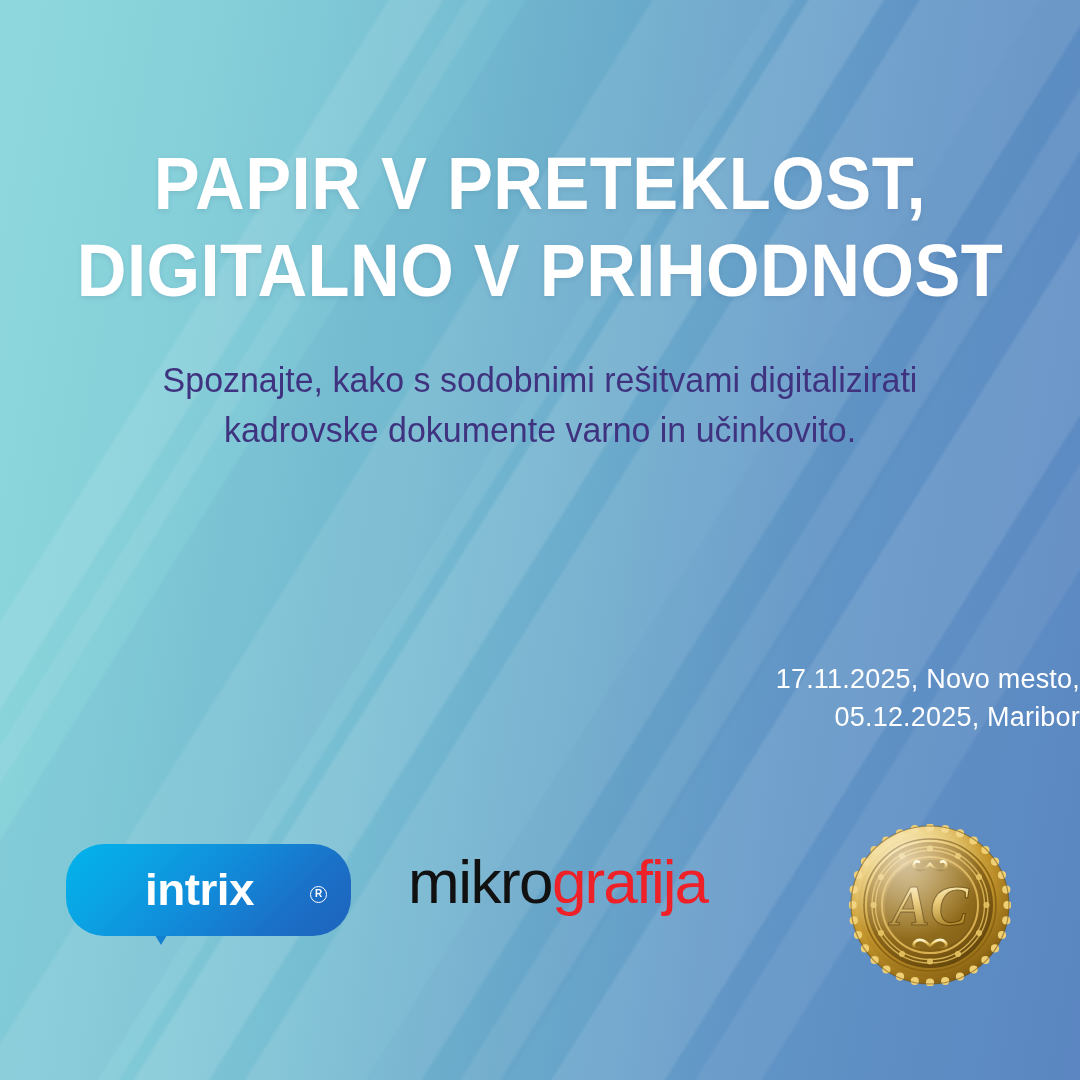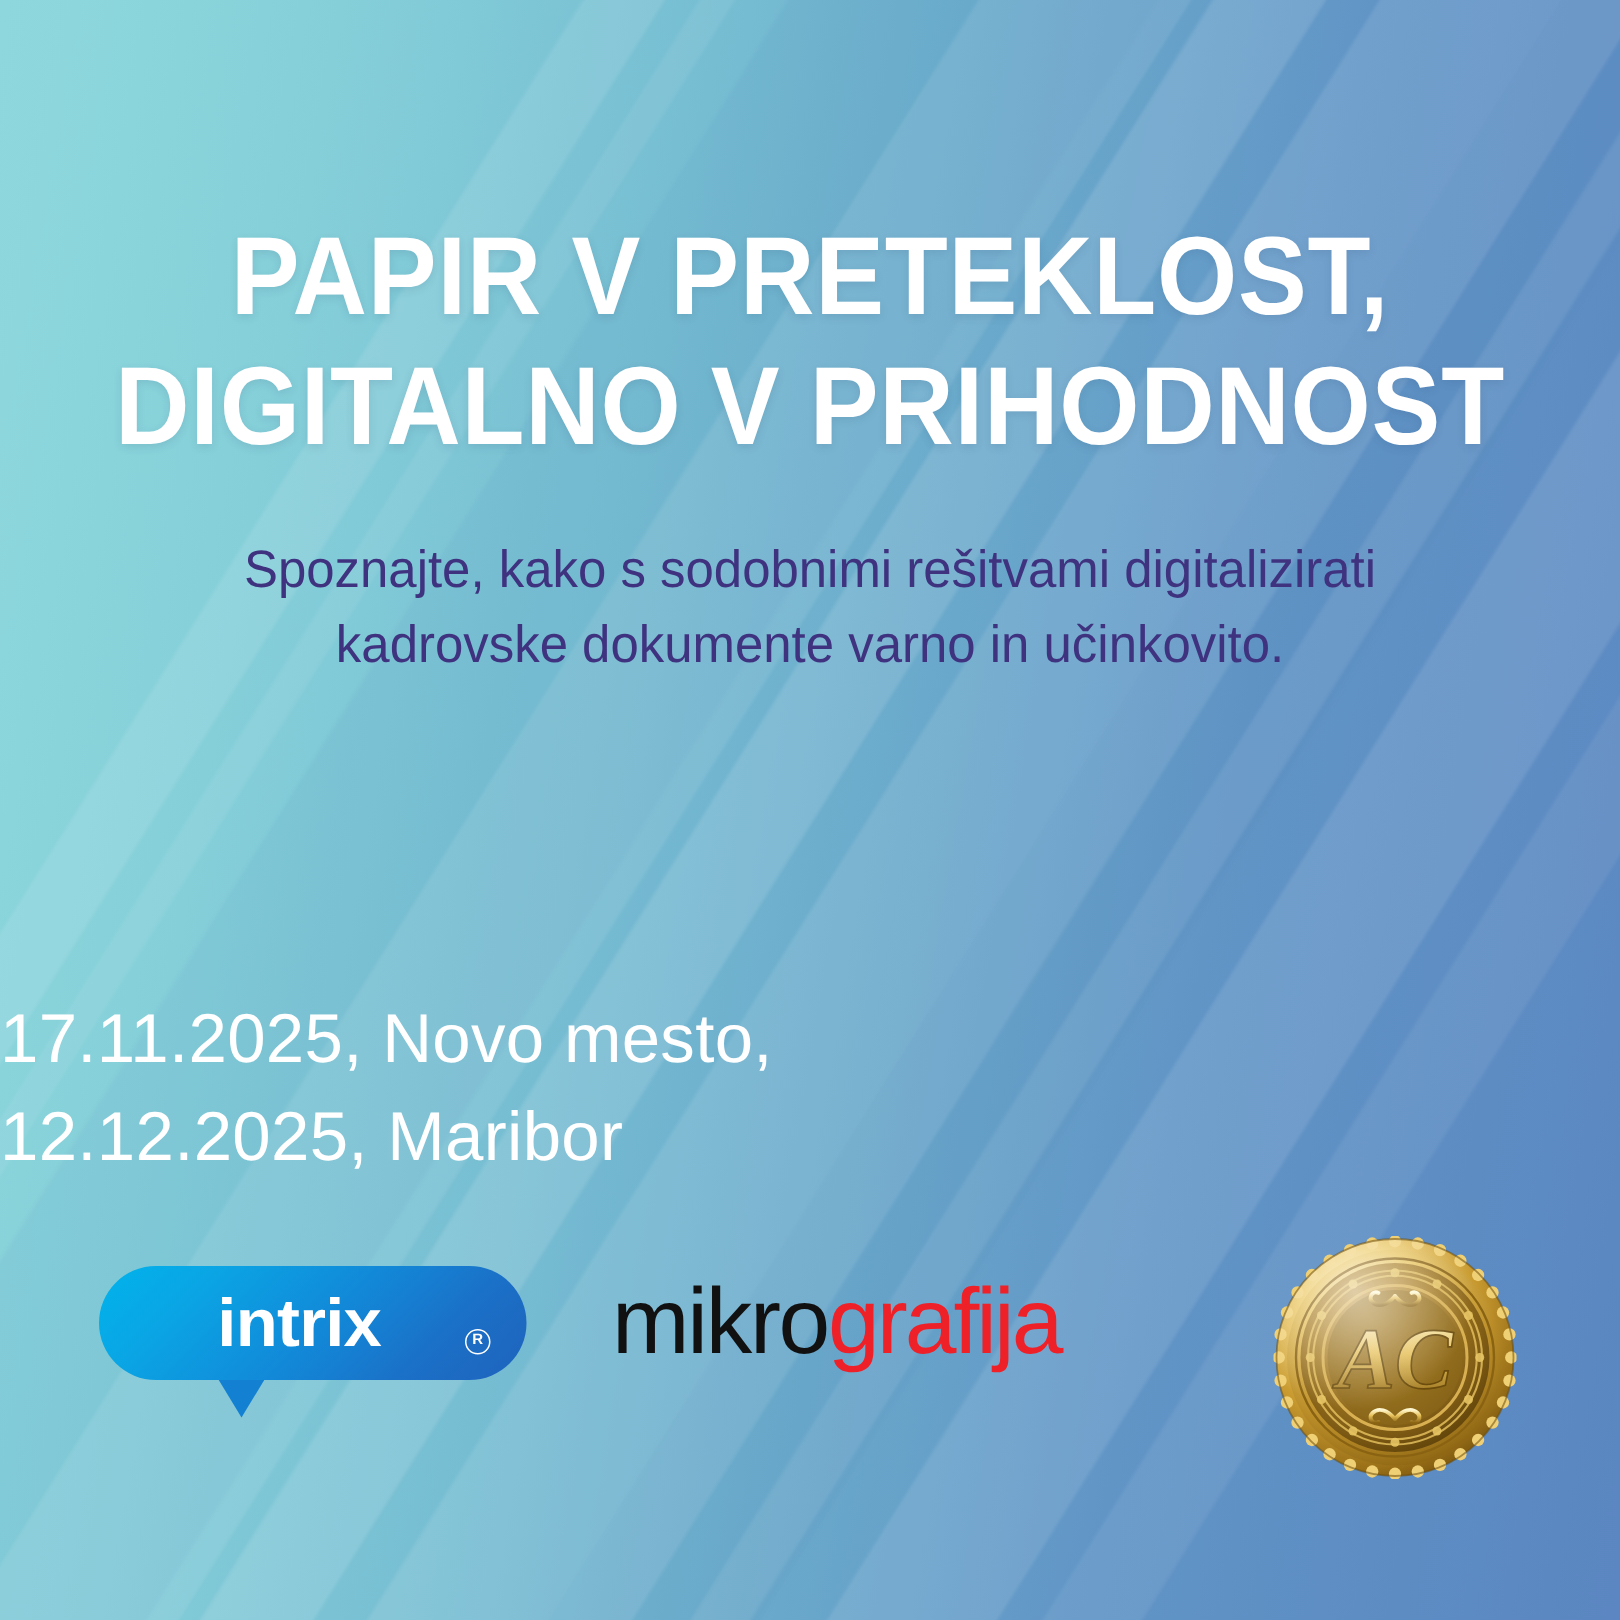--- a/index.html
+++ b/index.html
@@ -85,23 +85,23 @@
     transform: scaleX(0.97);
   }
   .subtitle span { display: block; white-space: nowrap; }
 
   
   .dates {
     position: absolute;
     top: 660px;
     left: 0;
     right: 0;
-    text-align: left;
+    text-align: right;
     color: #ffffff;
-    font-size: 46px;
+    font-size: 27px;
     line-height: 1.42;
     font-weight: 400;
     letter-spacing: 0.2px;
   }
   .dates span { display: block; white-space: nowrap; }
 
   
   .logos {
     position: absolute;
     left: 0;
@@ -109,21 +109,21 @@
     top: 812px;
     height: 175px;
   }
 
   
   .intrix {
     position: absolute;
     left: 66px;
     top: 32px;
     width: 285px;
-    height: 76px;
+    height: 92px;
   }
   .intrix-bubble {
     position: absolute;
     inset: 0;
     border-radius: 38px;
     background: linear-gradient(135deg, #00b3ec 0%, #0aa5e4 22%, #1289d8 52%, #1b6fc6 78%, #1f63bd 100%);
   }
   .intrix-tail {
     position: absolute;
     left: 78px;
@@ -210,21 +210,21 @@
       <span class="l2">DIGITALNO V PRIHODNOST</span>
     </div>
 
     <div class="subtitle">
       <span>Spoznajte, kako s sodobnimi rešitvami digitalizirati</span>
       <span>kadrovske dokumente varno in učinkovito.</span>
     </div>
 
     <div class="dates">
       <span>17.11.2025, Novo mesto,</span>
-      <span>12.12.2025, Maribor</span>
+      <span>05.12.2025, Maribor</span>
     </div>
 
     <div class="logos">
 
       <div class="intrix">
         <div class="intrix-tail"></div>
         <div class="intrix-bubble"></div>
         <div class="intrix-word">intrix</div>
         <div class="intrix-reg">R</div>
       </div>

